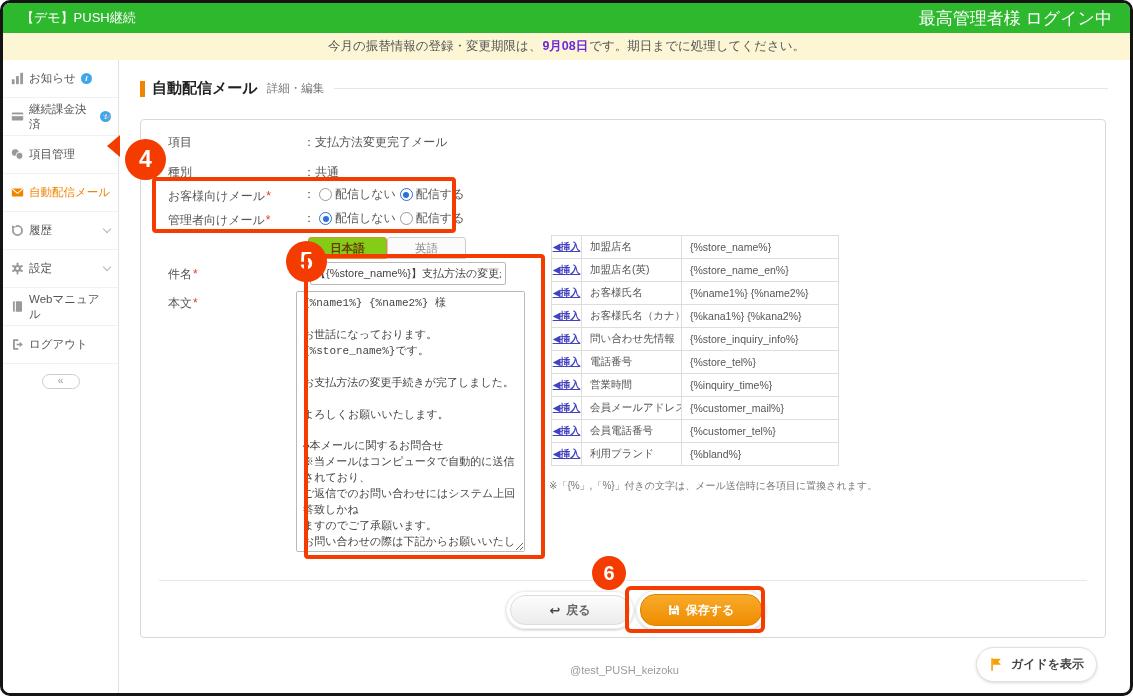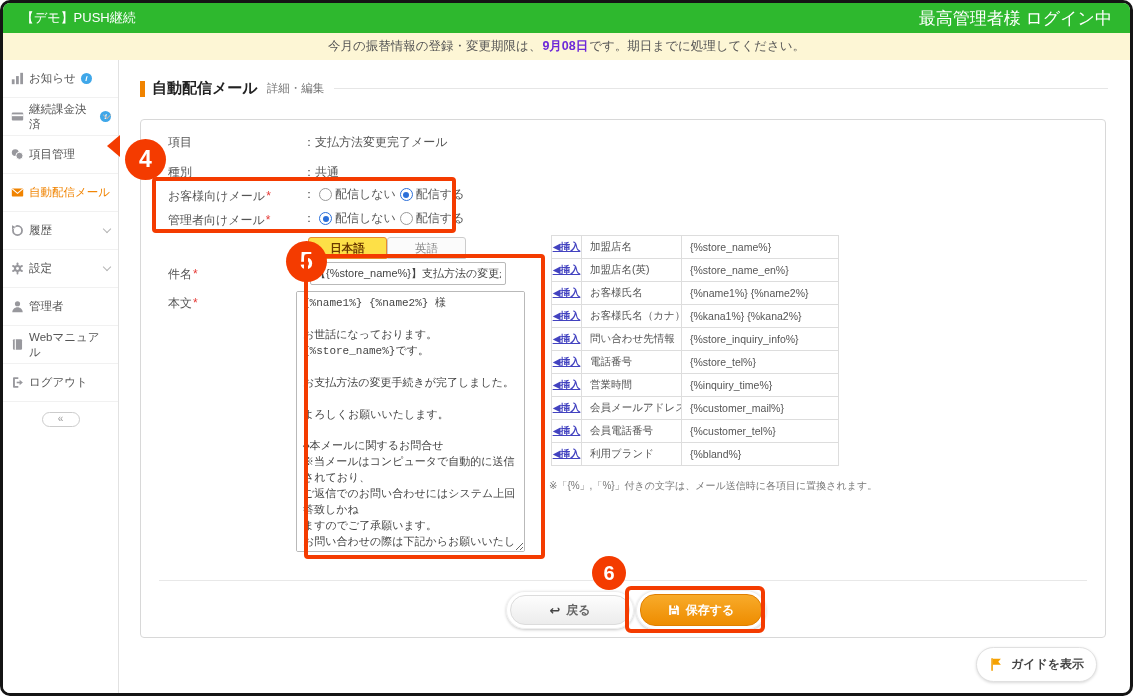--- a/index.html
+++ b/index.html
@@ -51,21 +51,21 @@
   .radio-row { display:flex; align-items:center; gap:4px; }
   .radio-opt { display:inline-flex; align-items:center; gap:3px; cursor:pointer; }
   .radio { width:13px; height:13px; border:1px solid #9a9a9a; border-radius:50%; background:#fff;
            display:inline-block; position:relative; }
   .radio.checked { border-color:#2b6fd9; }
   .radio.checked::after { content:""; position:absolute; inset:2.5px; border-radius:50%; background:#2b6fd9; }
 
   .tabs { position:absolute; left:305px; top:234px; display:flex; }
   .tab { width:79px; height:22px; line-height:21px; text-align:center; font-size:11.5px;
          border:1px solid #ccc; border-radius:3px 3px 0 0; background:#fbfbfb; color:#888; cursor:pointer; }
-  .tab.active { background:#fde047; border-color:#e88b2d; color:#6b3a00; font-weight:bold; }
+  .tab.active { background:#84cc16; border-color:#e88b2d; color:#6b3a00; font-weight:bold; }
 
   .subject-input { position:absolute; left:307px; top:259px; width:196px; height:23px;
                    border:1px solid #b9b9b9; border-radius:2px; font-size:11px; color:#444;
                    padding:0 4px; font-family:"Liberation Sans","DejaVu Sans",sans-serif; }
   .body-textarea { position:absolute; left:293px; top:288px; width:229px; height:261px;
                    border:1px solid #b9b9b9; border-radius:2px; font-size:11px; line-height:1.45;
                    color:#444; padding:4px 6px; font-family:Liberation Mono, monospace; }
 
   .note-top { position:absolute; left:558px; top:214px; font-size:11px; color:#555;margin-top:48px; }
   .insert-table { position:absolute; left:548px; top:232px; width:287px; border-collapse:collapse; table-layout:fixed; }
@@ -190,29 +190,20 @@
               <circle cx="8" cy="8" r="1.8" fill="#fff"></circle>
             </g>
           </svg>
         </span>
       <span>設定</span>
       <span class="chev"></span>
     </div>
     <div class="side-item">
       <span class="sicon">
           <svg viewBox="0 0 16 16">
-            <circle cx="8" cy="4.6" r="3.2"></circle>
-            <path d="M1.6 15c0-3.6 2.9-6.2 6.4-6.2s6.4 2.6 6.4 6.2z"></path>
-          </svg>
-        </span>
-      <span>管理者</span>
-    </div>
-    <div class="side-item">
-      <span class="sicon">
-          <svg viewBox="0 0 16 16">
             <rect x="2.4" y="1.4" width="11.2" height="13.2" rx="1.4"></rect>
             <rect x="4.6" y="1.4" width="1.4" height="13.2" fill="#fff"></rect>
           </svg>
         </span>
       <span>Webマニュアル</span>
     </div>
     <div class="side-item">
       <span class="sicon">
           <svg viewBox="0 0 16 16">
             <path d="M9 1.5H3.5a1 1 0 00-1 1v11a1 1 0 001 1H9v-2.2H4.8V3.7H9z"></path>
@@ -371,20 +362,21 @@
             <rect x="4.5" y="1.5" width="6" height="4.4" fill="#ee8c00"></rect>
             <rect x="7.8" y="2.3" width="1.6" height="2.8" fill="#fff"></rect>
             <rect x="3.8" y="8.4" width="8.4" height="6.1" fill="#ee8c00"></rect>
             <rect x="4.8" y="9.4" width="6.4" height="4.1" fill="#fff"></rect>
           </svg>
         </span>
       <span>保存する</span>
     </div>
   </div>
 
+  <div class="copyright">@test_PUSH_keizoku</div>
 
   <div class="guide-btn">
     <span style="display:inline-flex">
         <svg width="14" height="15" viewBox="0 0 16 17">
           <rect x="2.6" y="1" width="1.8" height="15" rx="0.9" fill="#f2a007"></rect>
           <path d="M4.4 2h9.2l-3 3.4 3 3.4H4.4z" fill="#f5a100"></path>
         </svg>
       </span>
     <span>ガイドを表示</span>
   </div>

